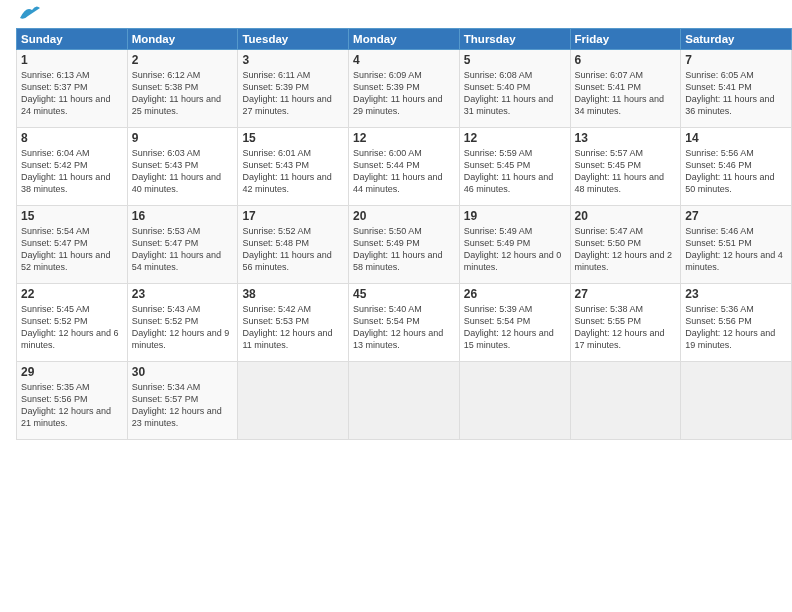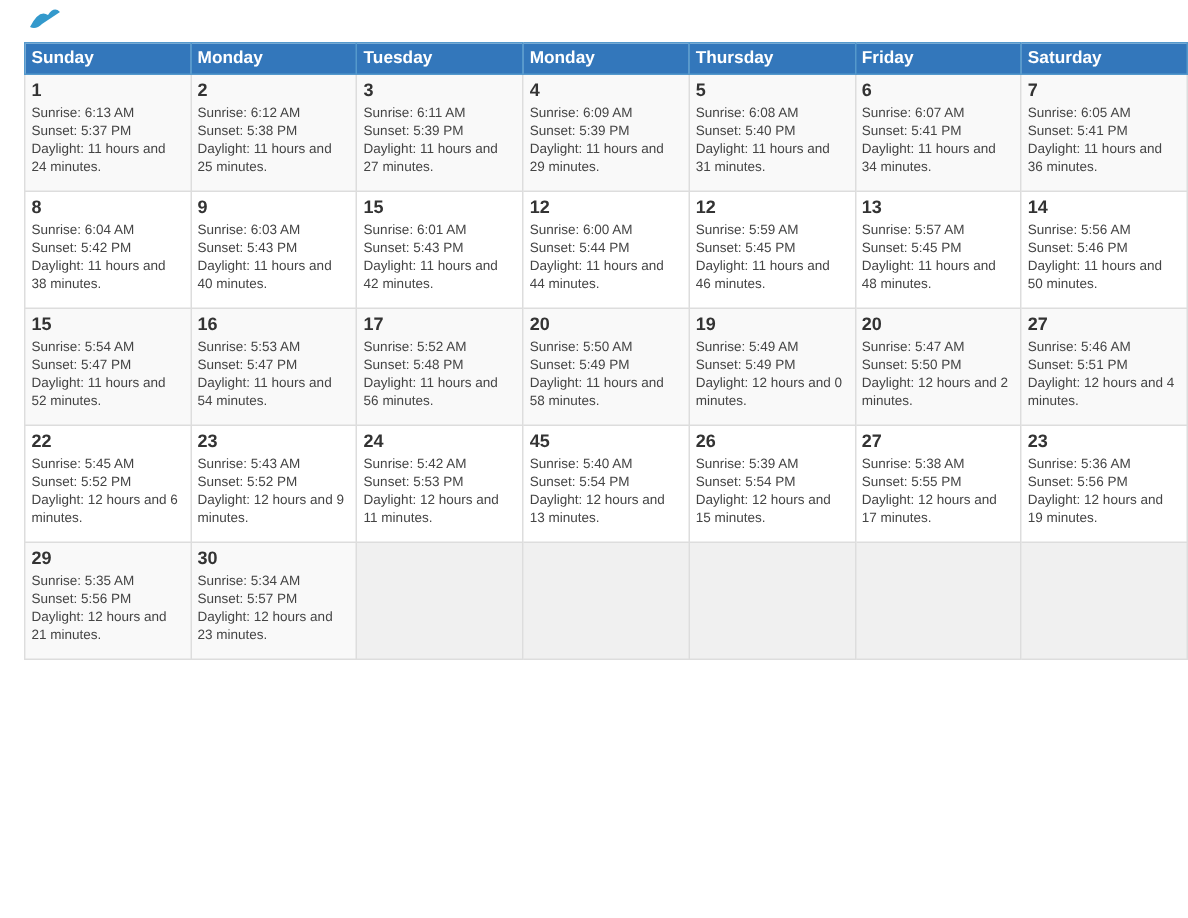--- a/index.html
+++ b/index.html
@@ -257,21 +257,21 @@
           Sunrise: 5:45 AM<br>Sunset: 5:52 PM<br>Daylight: 12 hours and 6 minutes.
         </div>
       </td>
           <td>
         <span class="day-num">23</span>
         <div class="day-info">
           Sunrise: 5:43 AM<br>Sunset: 5:52 PM<br>Daylight: 12 hours and 9 minutes.
         </div>
       </td>
           <td>
-        <span class="day-num">24</span>
+        <span class="day-num">38</span>
         <div class="day-info">
           Sunrise: 5:42 AM<br>Sunset: 5:53 PM<br>Daylight: 12 hours and 11 minutes.
         </div>
       </td>
           <td>
         <span class="day-num">45</span>
         <div class="day-info">
           Sunrise: 5:40 AM<br>Sunset: 5:54 PM<br>Daylight: 12 hours and 13 minutes.
         </div>
       </td>

